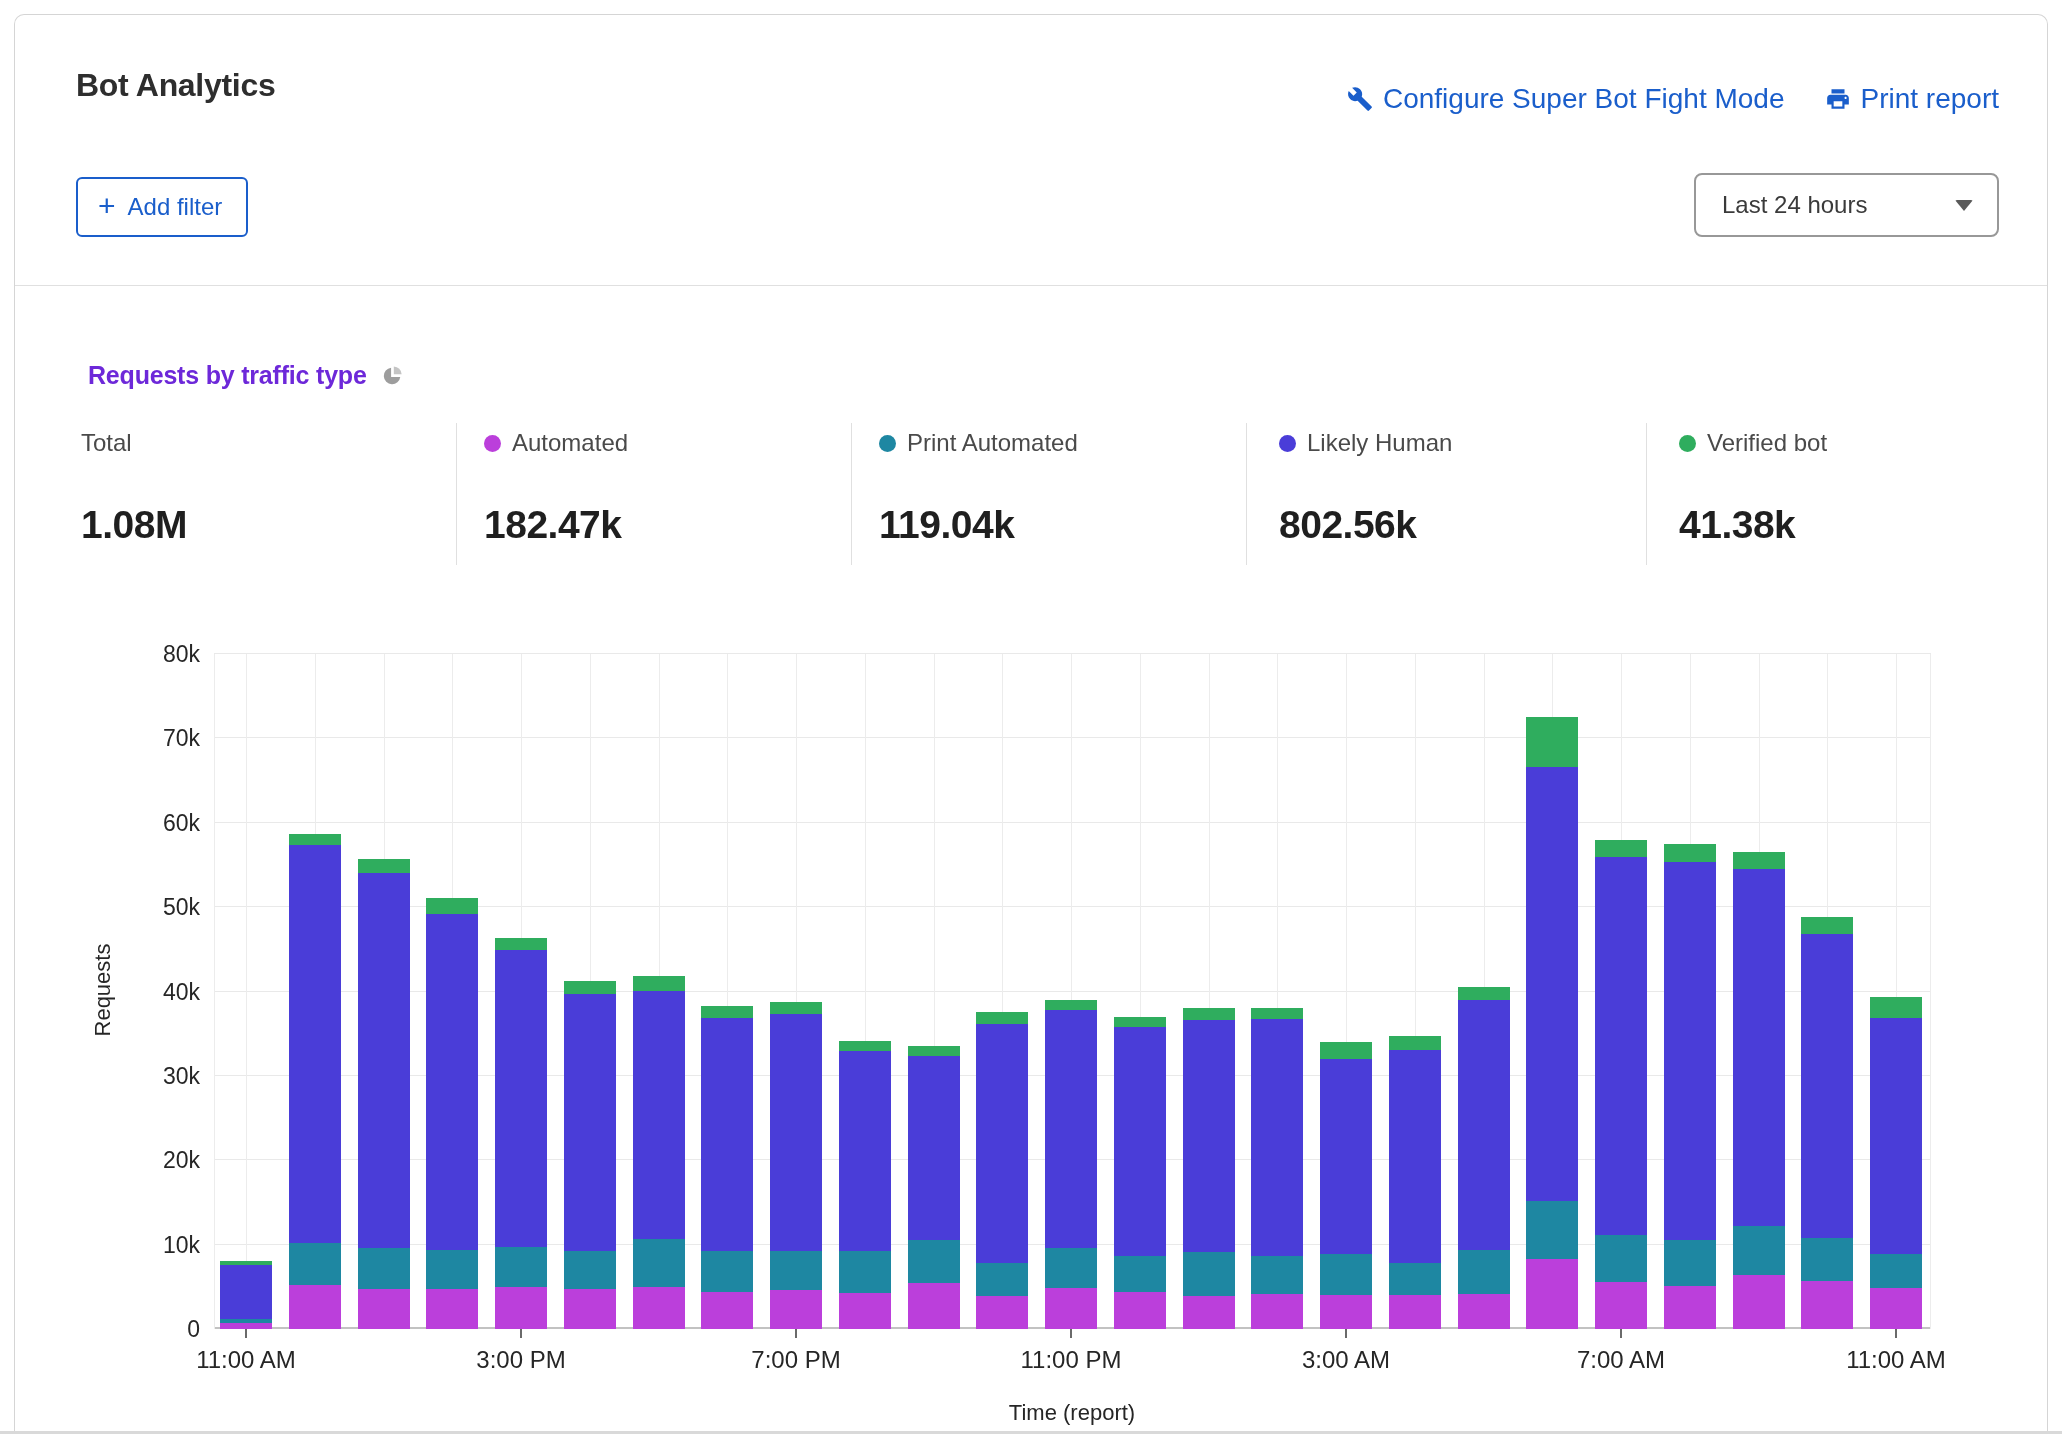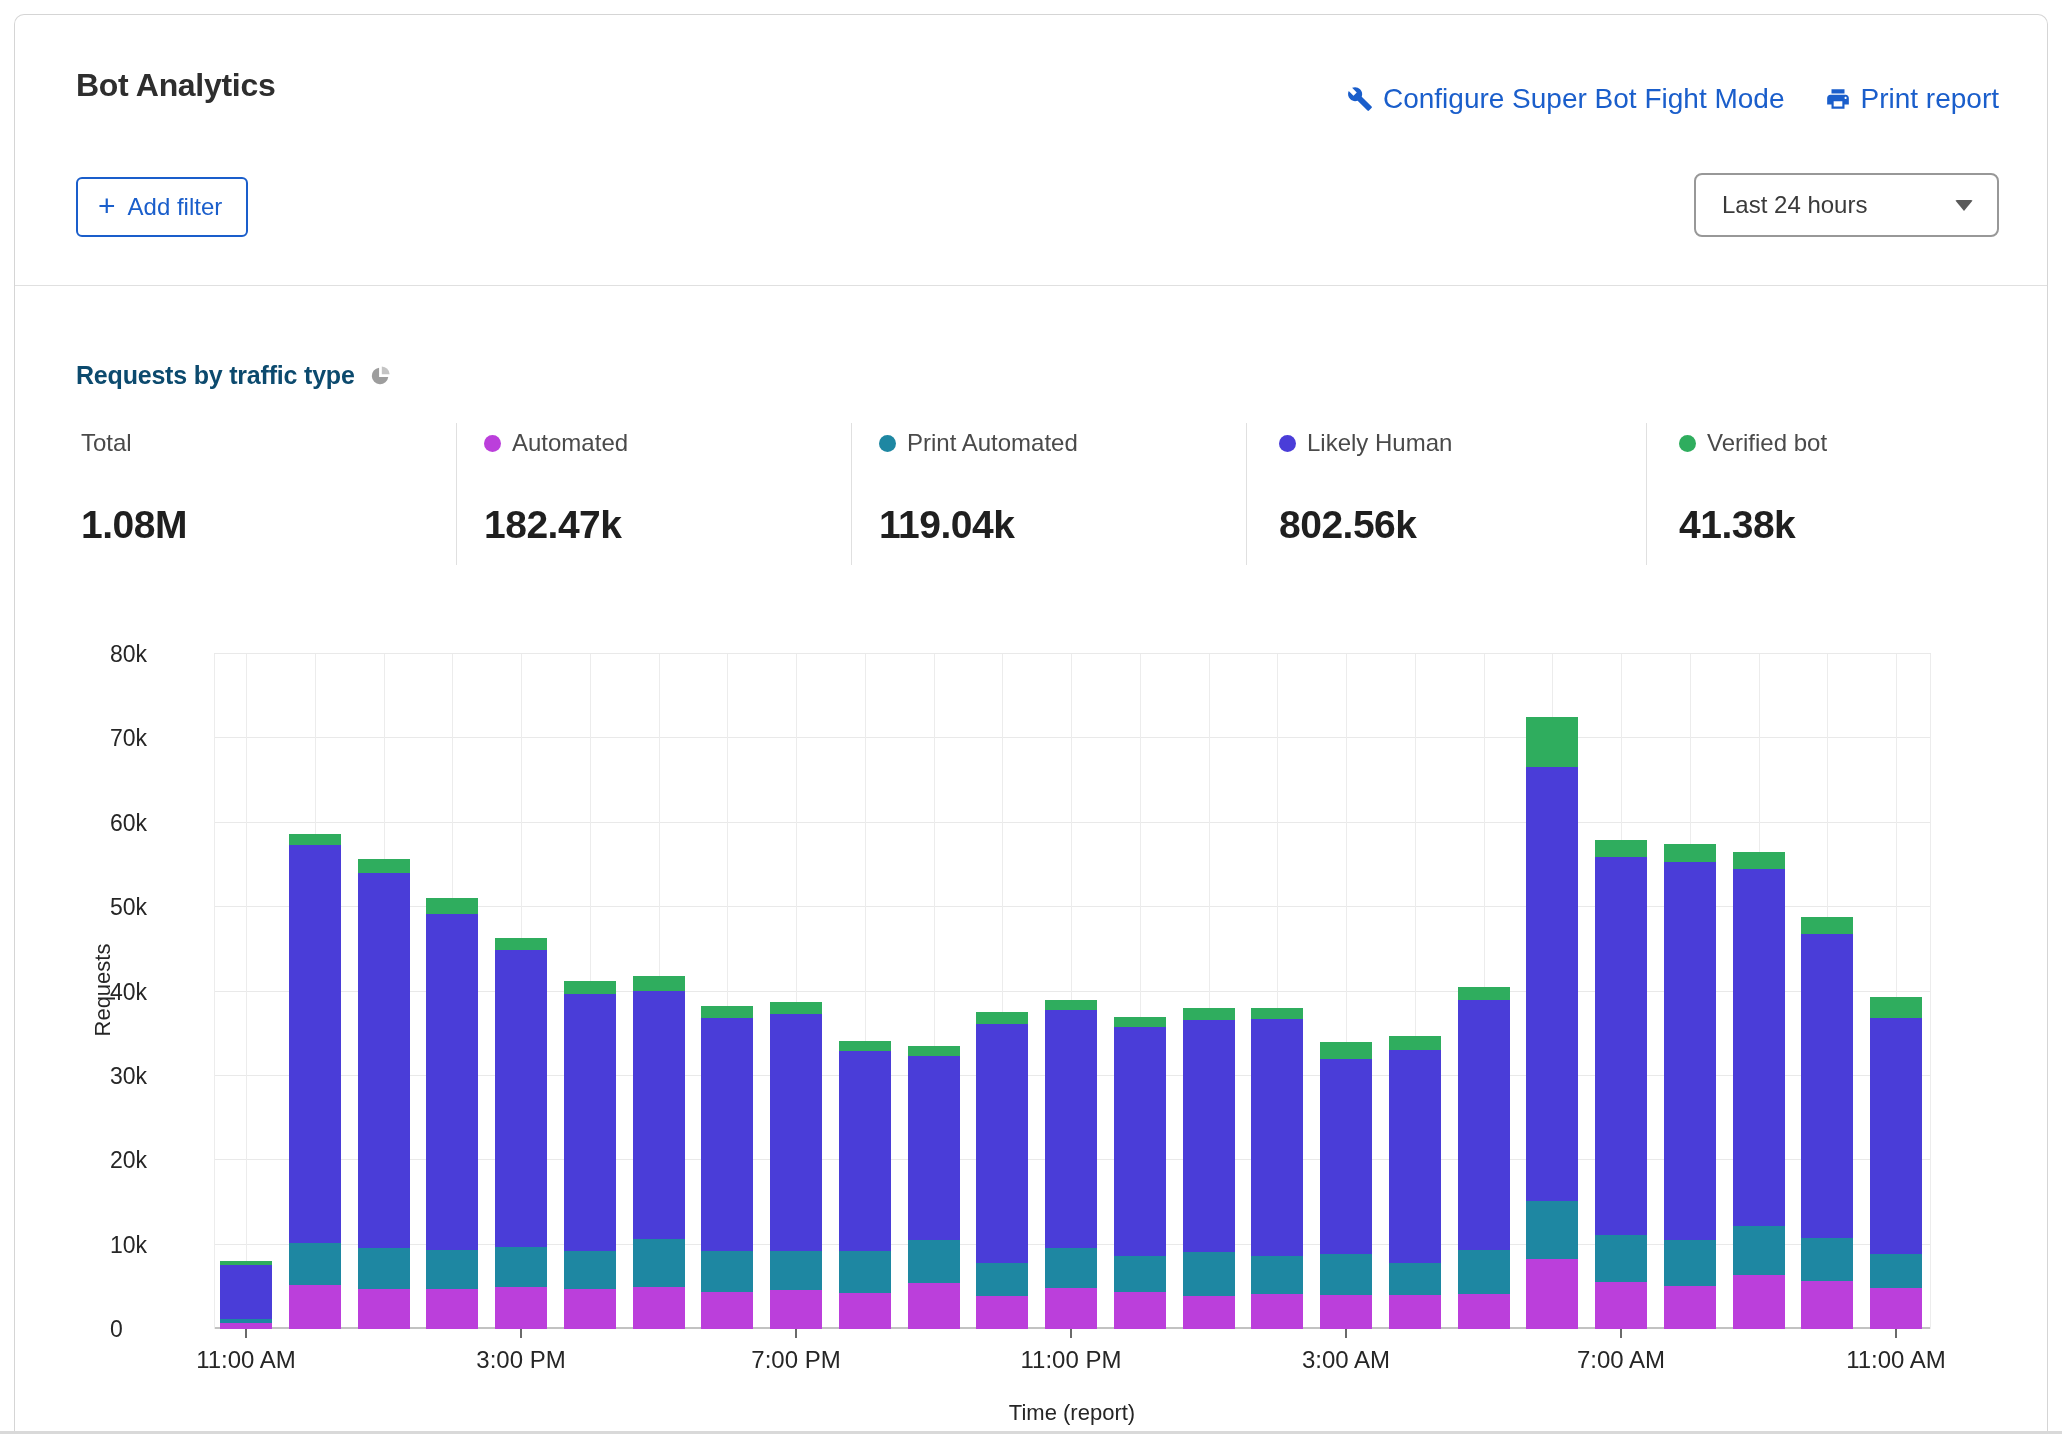--- a/index.html
+++ b/index.html
@@ -34,39 +34,39 @@
     border:2px solid #989898;border-radius:8px;background:#fff;
     display:flex;align-items:center;justify-content:space-between;
     padding:0 24px 0 26px;box-sizing:border-box;font-size:24px;color:#3a3a3a;cursor:pointer;
   }
   .caret{
     width:0;height:0;border-left:9px solid transparent;border-right:9px solid transparent;
     border-top:11px solid #5a5a5a;border-radius:2px;
   }
   .hdivider{position:absolute;left:0;top:270px;width:100%;height:1px;background:#e0e0e0;}
   .section-title{
-    position:absolute;left:61px;top:346px;font-size:25px;font-weight:700;color:#0c4a6e;
+    position:absolute;left:73px;top:346px;font-size:25px;font-weight:700;color:#6d28d9;
     display:flex;align-items:center;gap:14px;letter-spacing:-0.2px;
   }
   .section-title svg{width:22px;height:22px;}
   .stat-col{position:absolute;top:414px;}
   .stat-label{display:flex;align-items:center;gap:11px;font-size:24px;color:#4a4a4a;}
   .stat-dot{width:17px;height:17px;border-radius:50%;flex:0 0 auto;}
   .stat-value{position:absolute;top:74px;left:0;font-size:39px;font-weight:700;color:#1f1f1f;letter-spacing:-0.5px;white-space:nowrap;}
   .stat-vdiv{position:absolute;top:408px;width:1px;height:142px;background:#e0e0e0;}
   
   .chart{position:absolute;left:199px;top:639px;}
   .plot{position:absolute;left:0;top:0;width:1717px;height:675px;}
   .hgrid{position:absolute;left:0;width:100%;height:1px;background:#e9e9e9;}
   .hgrid.baseline{height:2px;background:#c2c2c2;}
   .vgrid{position:absolute;top:0;width:1px;height:675px;background:#ececec;}
   .bar{position:absolute;bottom:0;width:52px;display:flex;flex-direction:column-reverse;}
   .seg{width:100%;}
   .tickmark{position:absolute;top:675px;width:2px;height:9px;background:#6a6a6a;}
-  .ylab{position:absolute;left:-104px;width:90px;font-size:23px;color:#262626;line-height:28px;}
+  .ylab{position:absolute;left:-104px;width:90px;text-align:right;font-size:23px;color:#262626;line-height:28px;}
   .xlab{position:absolute;top:692px;width:180px;text-align:center;font-size:24px;color:#262626;}
   .ylabel-rot{
     position:absolute;left:-176px;top:323px;width:130px;text-align:center;
     font-size:22px;color:#262626;transform:rotate(-90deg);
   }
   .xlabel-axis{position:absolute;top:746px;left:758px;width:200px;text-align:center;font-size:22px;color:#262626;}
   .bottom-rule{position:absolute;left:0;top:1431px;width:2062px;height:3px;background:#d9d9d9;}
 </style>
 </head>
 <body>

